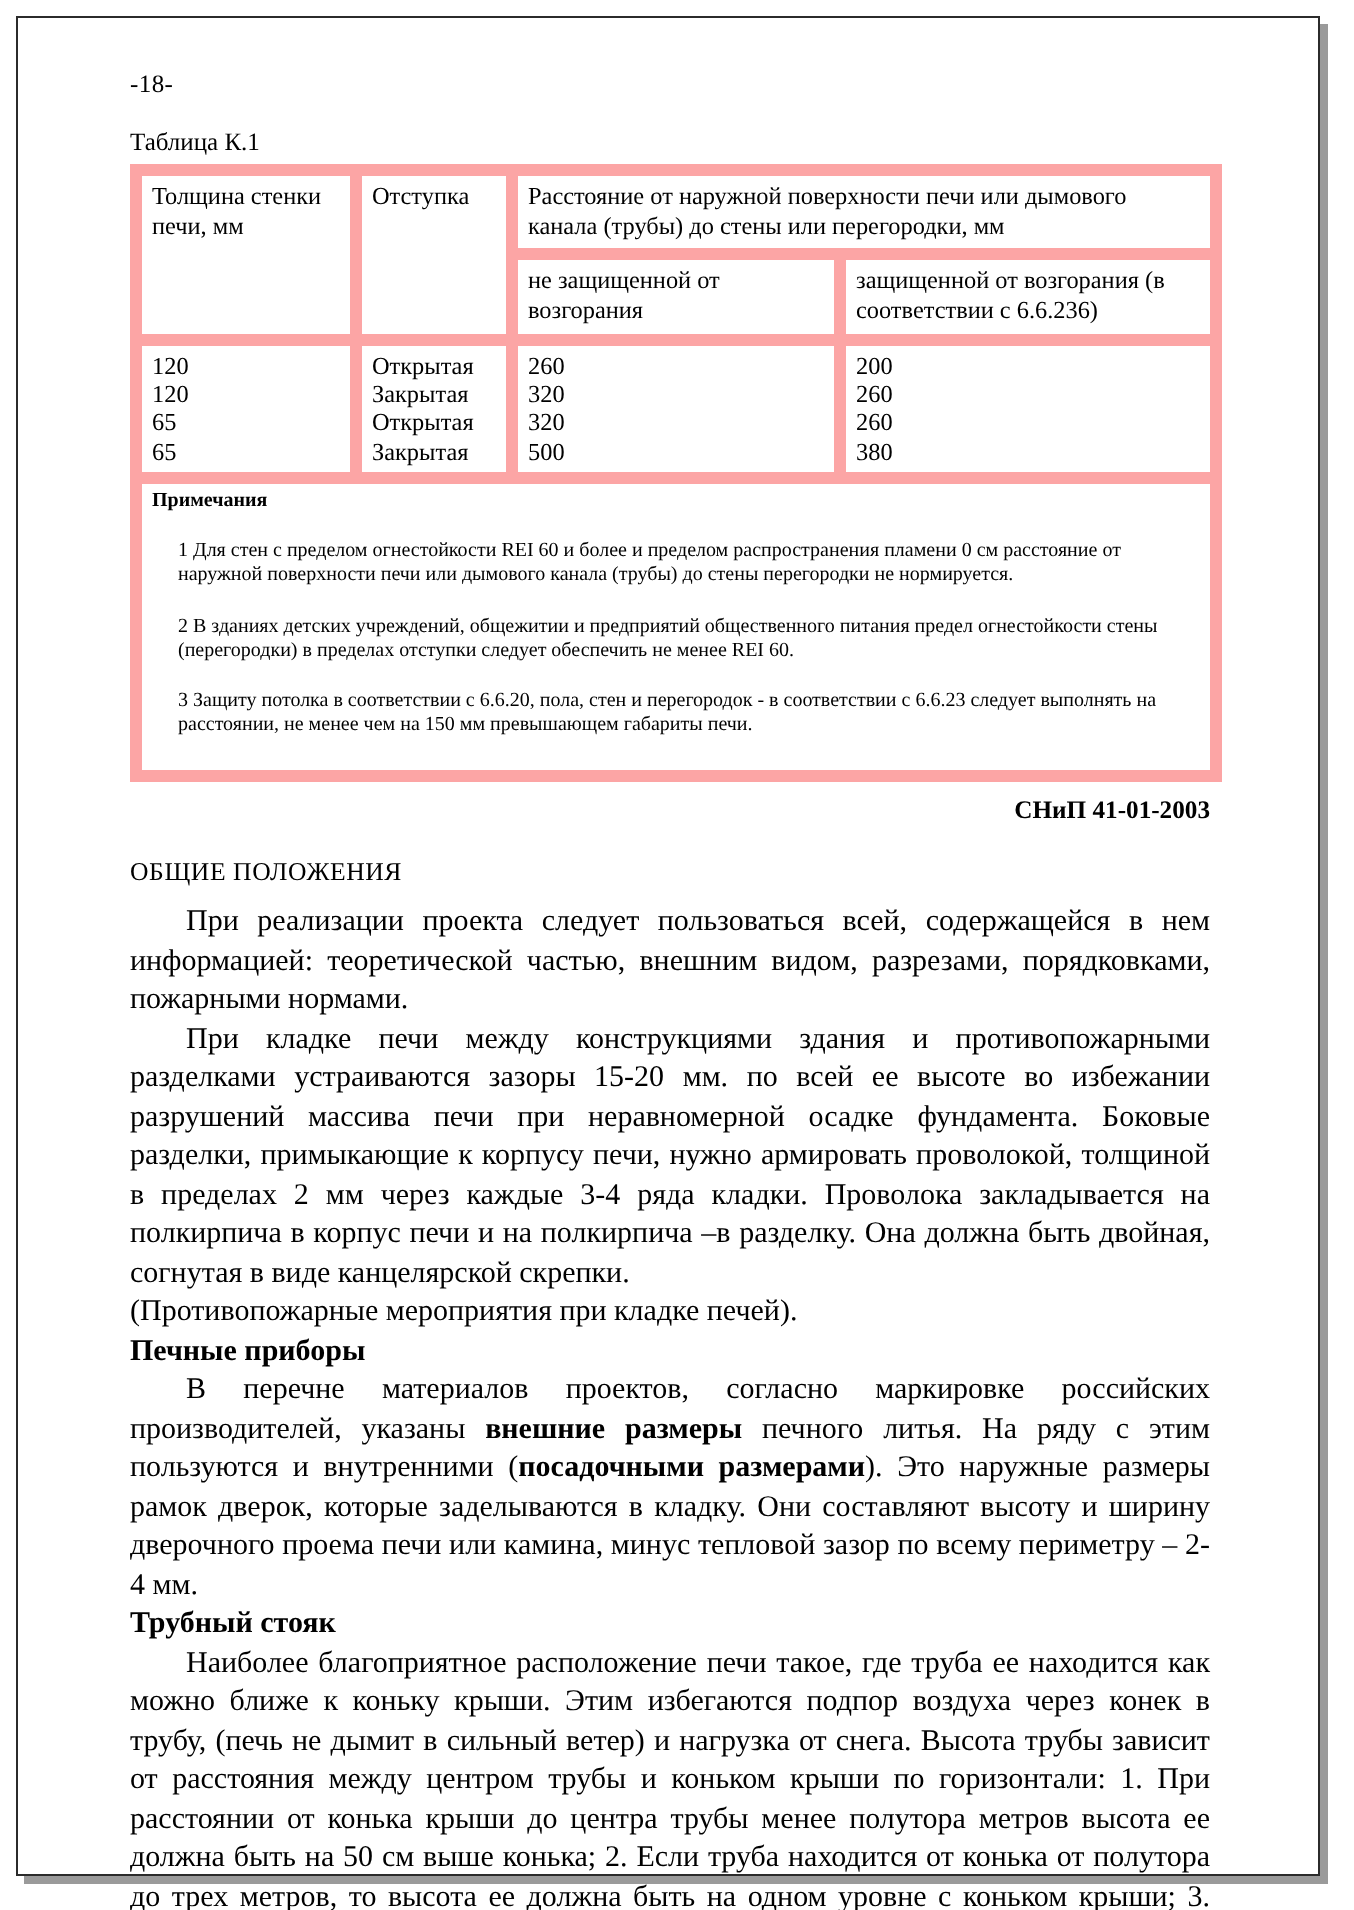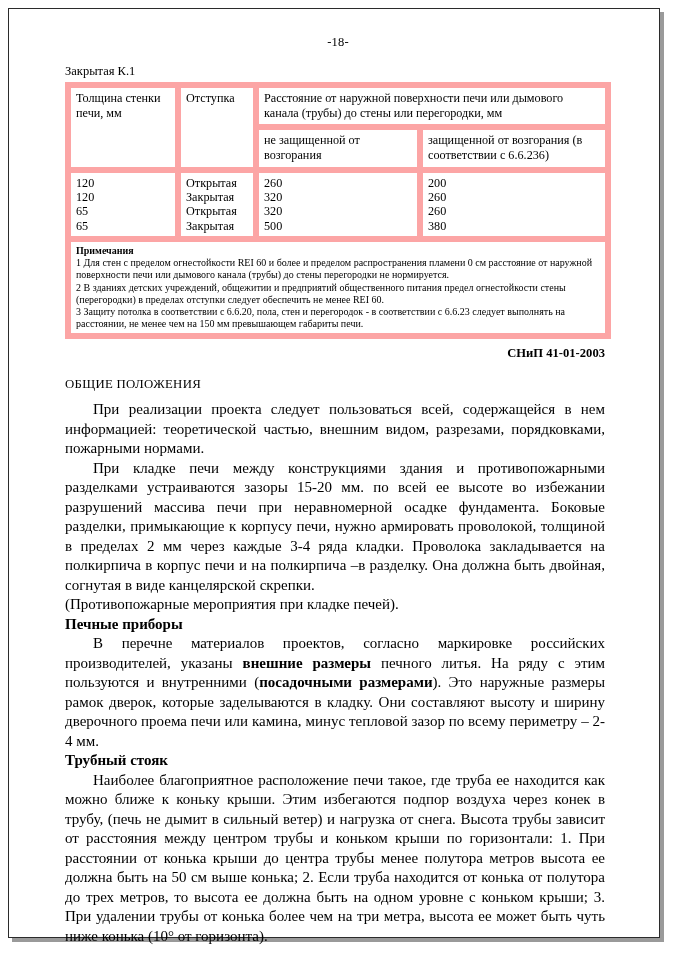--- a/index.html
+++ b/index.html
@@ -33,21 +33,20 @@
     left: 0;
     top: 0;
     right: 0;
     bottom: 0;
     padding: 22px 48px 10px 56px;
     box-sizing: border-box;
   }
 
   
   .page-number {
-    text-align: center;
     font-size: 12.5px;
     letter-spacing: 0.2px;
     margin: 4px 0 14px 0;
   }
 
   
   .table-caption {
     font-size: 12.5px;
     margin: 0 0 3px 0;
   }
@@ -105,21 +104,21 @@
   .notes-cell {
     padding: 2px 5px 3px 5px;
     line-height: 1.22;
     font-size: 10px;
   }
   .notes-title {
     font-weight: bold;
     margin-bottom: 0px;
   }
   .notes-cell p {
-    margin: 0;
+    margin: 13px;
     text-indent: 0;
     font-family: Liberation Serif, serif;
   }
 
   
   .snip-line {
     width: 540px;
     text-align: right;
     font-weight: bold;
     font-size: 12.6px;
@@ -155,21 +154,21 @@
   b.inl { font-weight: bold; }
 </style>
 </head>
 <body>
 
 <div class="page-sheet">
   <div class="page-inner">
 
     <div class="page-number">-18-</div>
 
-    <div class="table-caption">Закрытая К.1</div>
+    <div class="table-caption">Таблица К.1</div>
 
     <table class="k-table">
       <colgroup>
         <col class="col-a">
           <col class="col-b">
           <col class="col-c">
           <col class="col-d">
       </colgroup>
       <tbody>
         <tr>

